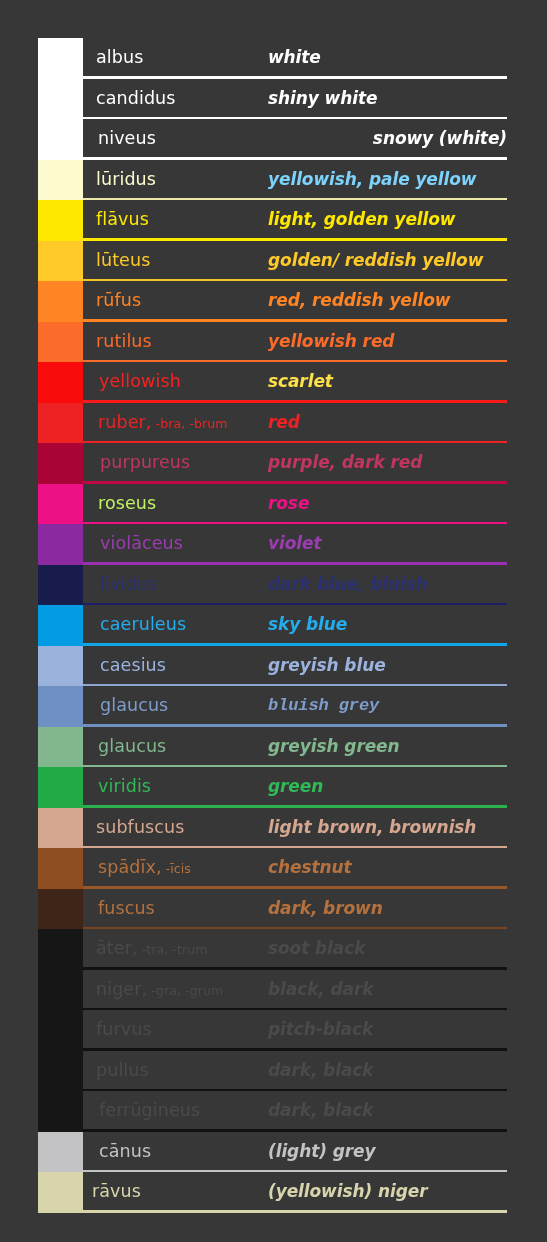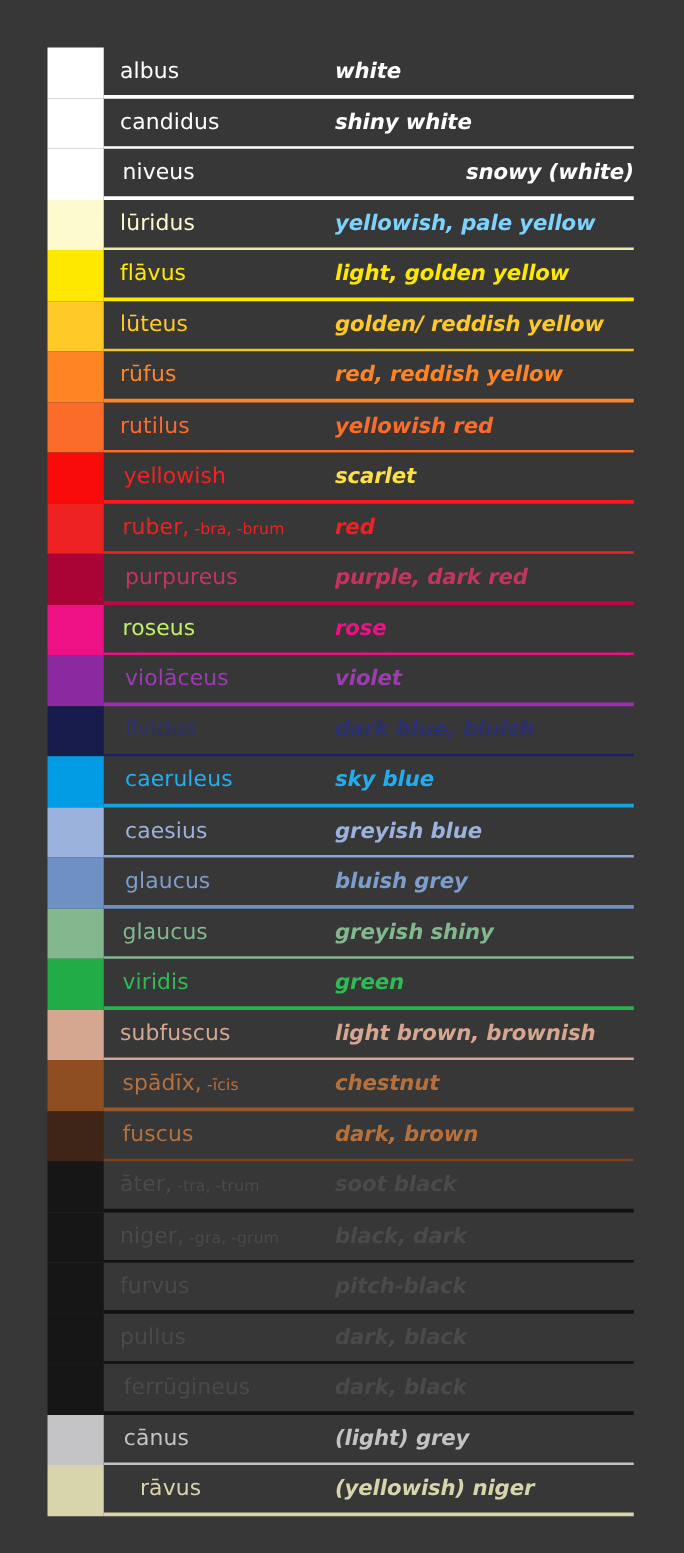--- a/index.html
+++ b/index.html
@@ -202,29 +202,29 @@
       <div class="cells">
         <div class="latin" style="color: rgb(154, 178, 220); padding-left: 17px;">caesius</div>
         <div class="gloss" style="color: rgb(154, 178, 220);">greyish blue</div>
       </div>
       <div class="rule" style="background: rgb(140, 166, 212);"></div>
     </div>
     <div class="row">
       <div class="swatch" style="background: rgb(110, 144, 194);"></div>
       <div class="cells">
         <div class="latin" style="color: rgb(126, 157, 203); padding-left: 17px;">glaucus</div>
-        <div class="gloss" style="color: rgb(126, 157, 203);">bluish grey</div>
+        <div class="gloss" style="color: rgb(126, 157, 203); font-family: Liberation Mono, monospace;">bluish grey</div>
       </div>
       <div class="rule" style="background: rgb(110, 144, 194);"></div>
     </div>
     <div class="row">
       <div class="swatch" style="background: rgb(131, 183, 142);"></div>
       <div class="cells">
         <div class="latin" style="color: rgb(131, 183, 142); padding-left: 15px;">glaucus</div>
-        <div class="gloss" style="color: rgb(131, 183, 142);">greyish shiny</div>
+        <div class="gloss" style="color: rgb(131, 183, 142);">greyish green</div>
       </div>
       <div class="rule" style="background: rgb(131, 183, 142);"></div>
     </div>
     <div class="row">
       <div class="swatch" style="background: rgb(34, 172, 72);"></div>
       <div class="cells">
         <div class="latin" style="color: rgb(47, 186, 86); padding-left: 15px;">viridis</div>
         <div class="gloss" style="color: rgb(47, 186, 86);">green</div>
       </div>
       <div class="rule" style="background: rgb(43, 178, 79);"></div>
@@ -297,18 +297,18 @@
       <div class="swatch" style="background: rgb(195, 195, 198);"></div>
       <div class="cells">
         <div class="latin" style="color: rgb(195, 195, 198); padding-left: 16px;">cānus</div>
         <div class="gloss" style="color: rgb(195, 195, 198);">(light) grey</div>
       </div>
       <div class="rule" style="background: rgb(195, 195, 198);"></div>
     </div>
     <div class="row">
       <div class="swatch" style="background: rgb(216, 212, 171);"></div>
       <div class="cells">
-        <div class="latin" style="color: rgb(216, 212, 171); padding-left: 29px;">rāvus</div>
+        <div class="latin" style="color: rgb(216, 212, 171); padding-left: 9px;">rāvus</div>
         <div class="gloss" style="color: rgb(216, 212, 171);">(yellowish) niger</div>
       </div>
       <div class="rule" style="background: rgb(216, 212, 171);"></div>
     </div>
   </div>
 
 </body></html>

